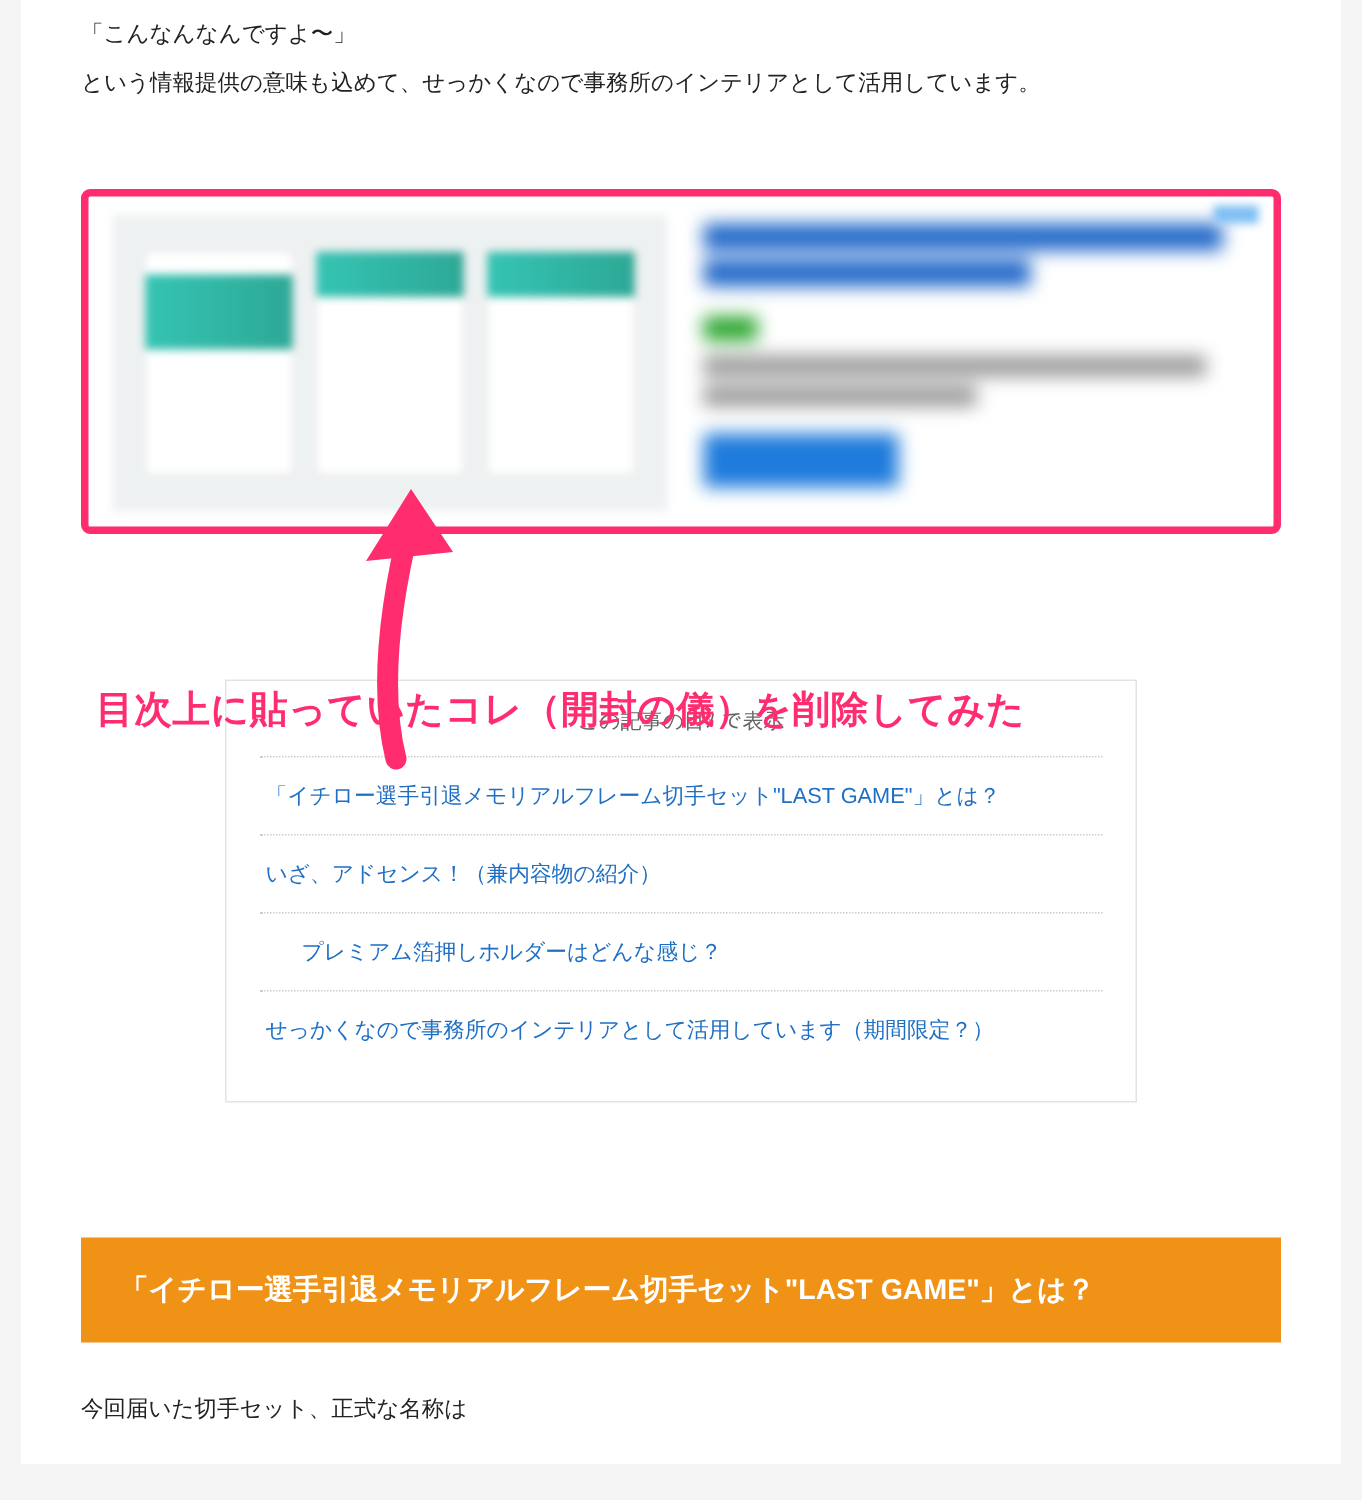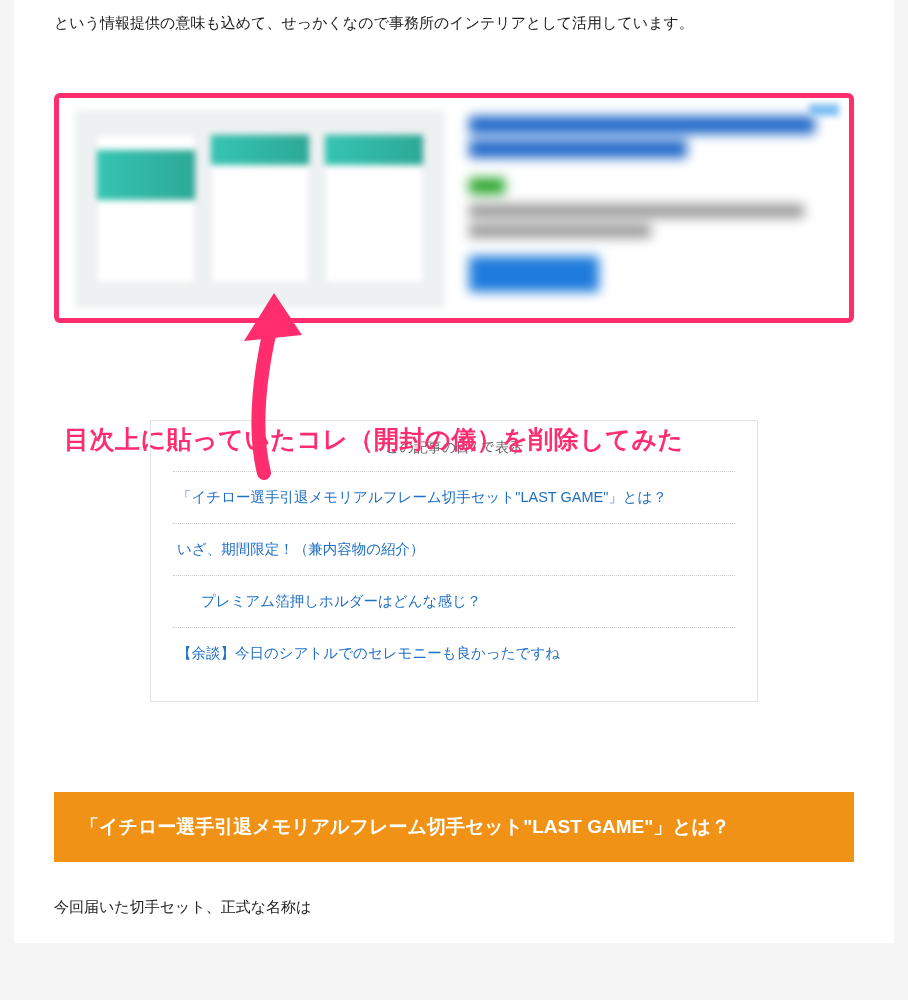--- a/index.html
+++ b/index.html
@@ -129,20 +129,21 @@
       margin-top: 28px;
       line-height: 2.2;
     }
   </style>
 </head>
 <body>
 
 <div class="page-wrap">
 
   <div class="intro-text">
+    <div>「こんなんなんですよ〜」</div>
     <div>という情報提供の意味も込めて、せっかくなので事務所のインテリアとして活用しています。</div>
   </div>
 
   <div style="position:relative">
     <div class="ad-block">
       <div class="ad-thumb">
         <div class="booklet b1"></div>
         <div class="booklet b2"></div>
         <div class="booklet b3"></div>
       </div>
@@ -162,23 +163,23 @@
       <polygon points="80,0 50,48 108,42" fill="#ff2d6e"></polygon>
     </svg>
 
     <div class="red-annotation">目次上に貼っていたコレ（開封の儀）を削除してみた</div>
   </div>
 
   <div class="toc-box">
     <div class="toc-header">この記事の目ﾉ        で表示</div>
     <ul class="toc-list">
       <li><a href="#">「イチロー選手引退メモリアルフレーム切手セット"LAST GAME"」とは？</a></li>
-      <li><a href="#">いざ、期間限定！（兼内容物の紹介）</a></li>
+      <li><a href="#">いざ、アドセンス！（兼内容物の紹介）</a></li>
       <li class="indent"><a href="#">プレミアム箔押しホルダーはどんな感じ？</a></li>
-      <li><a href="#">【余談】今日のシアトルでのセレモニーも良かったですね</a></li>
+      <li><a href="#">せっかくなので事務所のインテリアとして活用しています（期間限定？）</a></li>
     </ul>
   </div>
 
   <h2 class="section-heading">「イチロー選手引退メモリアルフレーム切手セット"LAST GAME"」とは？</h2>
 
   <div class="closing-text">今回届いた切手セット、正式な名称は</div>
 
 </div>
 
 </body></html>

